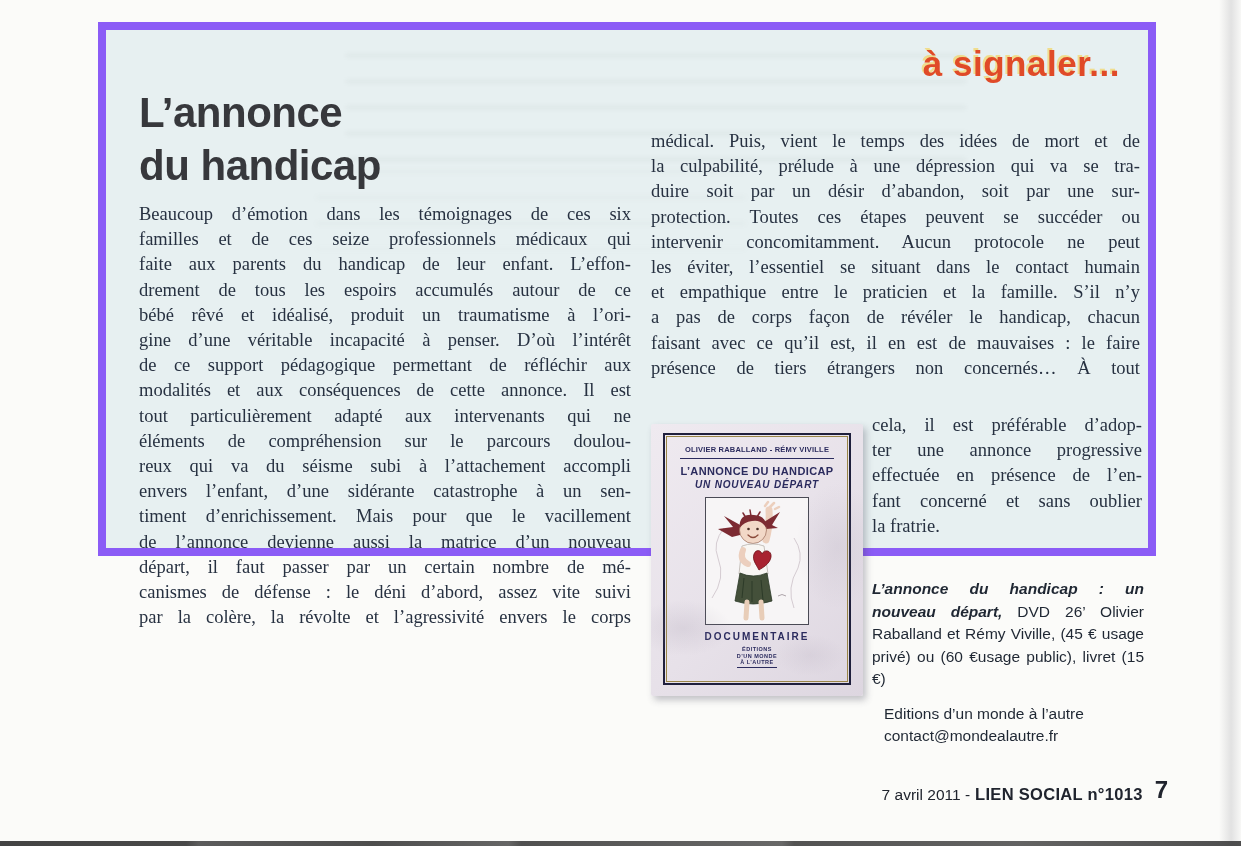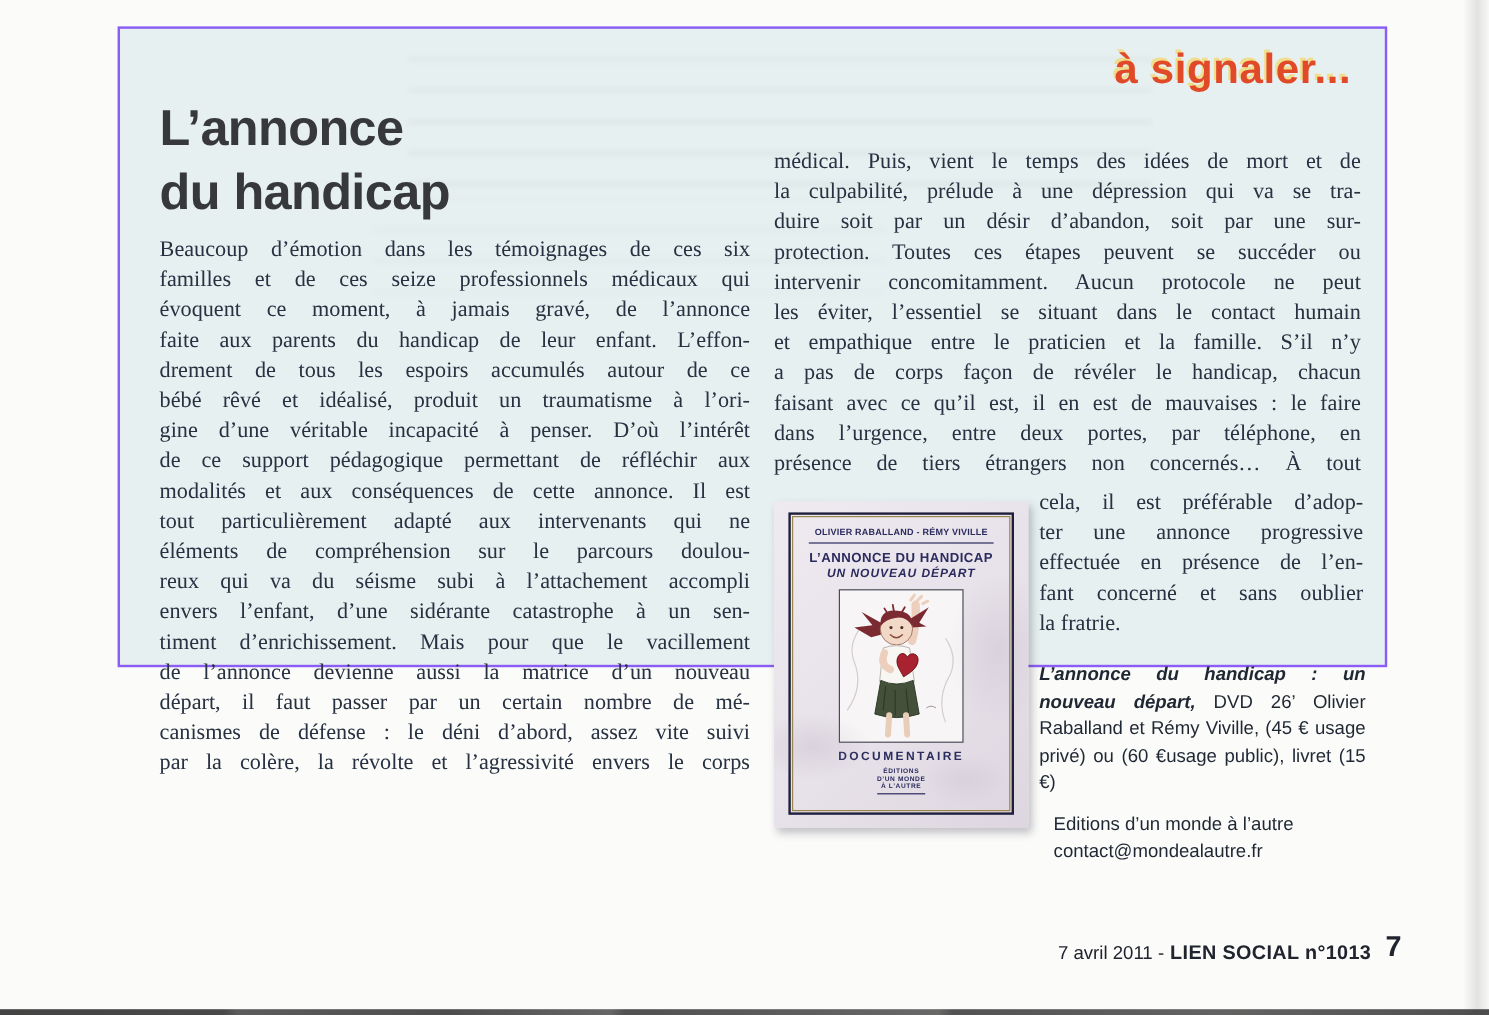--- a/index.html
+++ b/index.html
@@ -7,21 +7,21 @@
     width:1241px; height:846px; position:relative; overflow:hidden;
     background:#fbfbf9;
     font-family:"Liberation Sans", sans-serif;
   }
 
   
   .panel {
     position:absolute; left:98px; top:22px; width:1058px; height:534px;
     box-sizing:border-box;
     background:var(--panel_bg);
-    border:2px solid #8b5cf6;
+    border:8px solid #8b5cf6;
   }
 
   
   .ghost { position:absolute; pointer-events:none; }
   .ghost-a {
     left:240px; top:24px; width:620px; height:108px;
     background:repeating-linear-gradient(180deg,
       rgba(122,138,132,0.20) 0px, rgba(122,138,132,0.20) 3px,
       transparent 3px, transparent 26px);
     filter:blur(2px); opacity:0.5;
@@ -104,21 +104,21 @@
   }
   .dvd-genre { margin-top:6px; font-size:10px; font-weight:bold; letter-spacing:2px; }
   .dvd-publisher {
     margin-top:4px; font-size:5.5px; line-height:6.5px; font-weight:bold;
     letter-spacing:0.5px; border-bottom:1px solid #2b2b5e; padding-bottom:1px;
   }
   .dvd-publisher .tline { text-align:center; text-align-last:center; }
 
   
   .caption {
-    position:absolute; left:766px; top:528px; width:272px;
+    position:absolute; left:766px; top:548px; width:272px;
     font-size:15.5px; line-height:22.5px; color:#1f2733;
   }
   .cap-p1 { margin:0; text-align:justify; }
   .cap-lead { font-weight:bold; font-style:italic; }
   .cap-p2 { margin:12px; }
   .cap-p2 .tline { text-align:left; text-align-last:left; }
 
   
   .footer {
     position:absolute; top:776px; right:73px;
@@ -154,21 +154,20 @@
   <div class="signaler">à signaler...</div>
 
   <div class="title">
     <div>L’annonce</div>
     <div>du handicap</div>
   </div>
 
   <div class="col col-left">
       <div class="tline">Beaucoup d’émotion dans les témoignages de ces six</div>
       <div class="tline">familles et de ces seize professionnels médicaux qui</div>
-      <div class="tline">évoquent ce moment, à jamais gravé, de l’annonce</div>
       <div class="tline">faite aux parents du handicap de leur enfant. L’effon-</div>
       <div class="tline">drement de tous les espoirs accumulés autour de ce</div>
       <div class="tline">bébé rêvé et idéalisé, produit un traumatisme à l’ori-</div>
       <div class="tline">gine d’une véritable incapacité à penser. D’où l’intérêt</div>
       <div class="tline">de ce support pédagogique permettant de réfléchir aux</div>
       <div class="tline">modalités et aux conséquences de cette annonce. Il est</div>
       <div class="tline">tout particulièrement adapté aux intervenants qui ne</div>
       <div class="tline">éléments de compréhension sur le parcours doulou-</div>
       <div class="tline">reux qui va du séisme subi à l’attachement accompli</div>
       <div class="tline">envers l’enfant, d’une sidérante catastrophe à un sen-</div>
@@ -182,21 +181,20 @@
   <div class="col col-right">
       <div class="tline">médical. Puis, vient le temps des idées de mort et de</div>
       <div class="tline">la culpabilité, prélude à une dépression qui va se tra-</div>
       <div class="tline">duire soit par un désir d’abandon, soit par une sur-</div>
       <div class="tline">protection. Toutes ces étapes peuvent se succéder ou</div>
       <div class="tline">intervenir concomitamment. Aucun protocole ne peut</div>
       <div class="tline">les éviter, l’essentiel se situant dans le contact humain</div>
       <div class="tline">et empathique entre le praticien et la famille. S’il n’y</div>
       <div class="tline">a pas de corps façon de révéler le handicap, chacun</div>
       <div class="tline">faisant avec ce qu’il est, il en est de mauvaises : le faire</div>
-      <div class="tline">dans l’urgence, entre deux portes, par téléphone, en</div>
       <div class="tline">présence de tiers étrangers non concernés… À tout</div>
     </div>
 
   <div class="col col-narrow">
       <div class="tline">cela, il est préférable d’adop-</div>
       <div class="tline">ter une annonce progressive</div>
       <div class="tline">effectuée en présence de l’en-</div>
       <div class="tline">fant concerné et sans oublier</div>
       <div class="tline tline-last">la fratrie.</div>
     </div>

